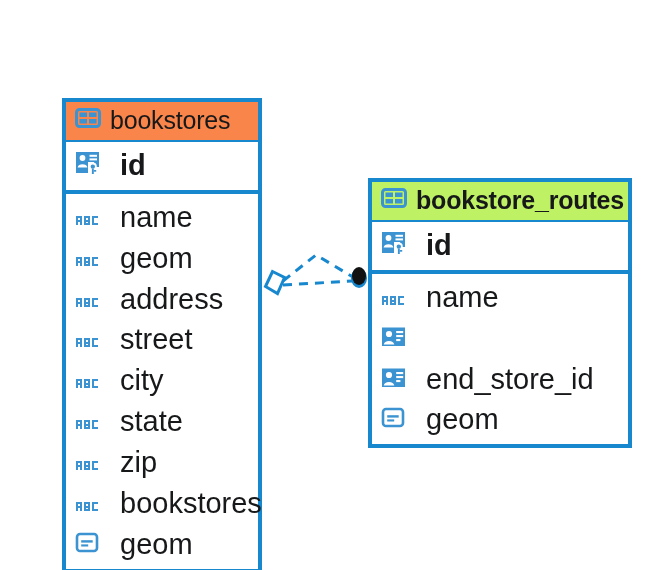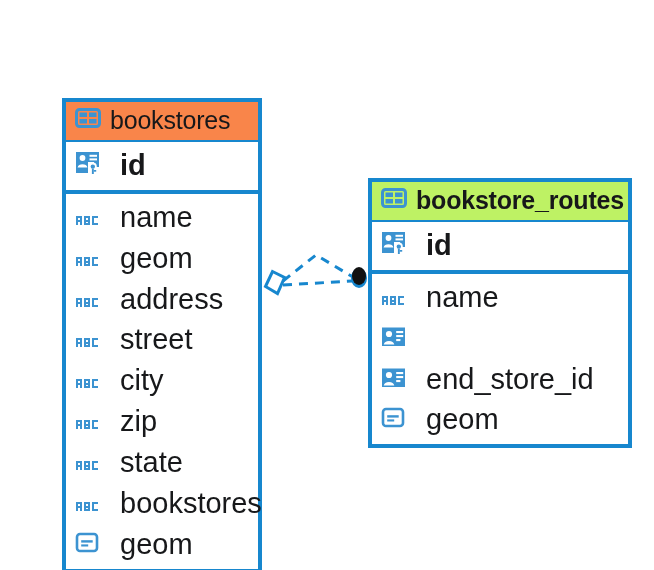--- a/index.html
+++ b/index.html
@@ -239,43 +239,43 @@
                 <rect x="13" y="4" width="2" height="2"></rect>
                 <rect x="9" y="6" width="6" height="2"></rect>
                 <rect x="13" y="8" width="2" height="2"></rect>
                 <rect x="9" y="9" width="6" height="2"></rect>
               <rect x="17" y="2" width="6" height="2"></rect>
                 <rect x="17" y="4" width="2" height="5"></rect>
                 <rect x="17" y="9" width="6" height="2"></rect>
             </g>
           </svg>
         </span>
+        <span>state</span>
+      </div>
+      <div class="row">
+        <span class="ico">
+          <svg width="25" height="13" viewBox="0 0 25 13" xmlns="http://www.w3.org/2000/svg" shape-rendering="crispEdges">
+            <g fill="#3C93D1">
+              <rect x="1" y="2" width="6" height="2"></rect>
+                <rect x="1" y="4" width="2" height="7"></rect>
+                <rect x="5" y="4" width="2" height="7"></rect>
+                <rect x="1" y="6" width="6" height="2"></rect>
+              <rect x="9" y="2" width="6" height="2"></rect>
+                <rect x="9" y="2" width="2" height="9"></rect>
+                <rect x="13" y="4" width="2" height="2"></rect>
+                <rect x="9" y="6" width="6" height="2"></rect>
+                <rect x="13" y="8" width="2" height="2"></rect>
+                <rect x="9" y="9" width="6" height="2"></rect>
+              <rect x="17" y="2" width="6" height="2"></rect>
+                <rect x="17" y="4" width="2" height="5"></rect>
+                <rect x="17" y="9" width="6" height="2"></rect>
+            </g>
+          </svg>
+        </span>
         <span>zip</span>
-      </div>
-      <div class="row">
-        <span class="ico">
-          <svg width="25" height="13" viewBox="0 0 25 13" xmlns="http://www.w3.org/2000/svg" shape-rendering="crispEdges">
-            <g fill="#3C93D1">
-              <rect x="1" y="2" width="6" height="2"></rect>
-                <rect x="1" y="4" width="2" height="7"></rect>
-                <rect x="5" y="4" width="2" height="7"></rect>
-                <rect x="1" y="6" width="6" height="2"></rect>
-              <rect x="9" y="2" width="6" height="2"></rect>
-                <rect x="9" y="2" width="2" height="9"></rect>
-                <rect x="13" y="4" width="2" height="2"></rect>
-                <rect x="9" y="6" width="6" height="2"></rect>
-                <rect x="13" y="8" width="2" height="2"></rect>
-                <rect x="9" y="9" width="6" height="2"></rect>
-              <rect x="17" y="2" width="6" height="2"></rect>
-                <rect x="17" y="4" width="2" height="5"></rect>
-                <rect x="17" y="9" width="6" height="2"></rect>
-            </g>
-          </svg>
-        </span>
-        <span>state</span>
       </div>
       <div class="row">
         <span class="ico">
           <svg width="25" height="13" viewBox="0 0 25 13" xmlns="http://www.w3.org/2000/svg" shape-rendering="crispEdges">
             <g fill="#3C93D1">
               <rect x="1" y="2" width="6" height="2"></rect>
                 <rect x="1" y="4" width="2" height="7"></rect>
                 <rect x="5" y="4" width="2" height="7"></rect>
                 <rect x="1" y="6" width="6" height="2"></rect>
               <rect x="9" y="2" width="6" height="2"></rect>

